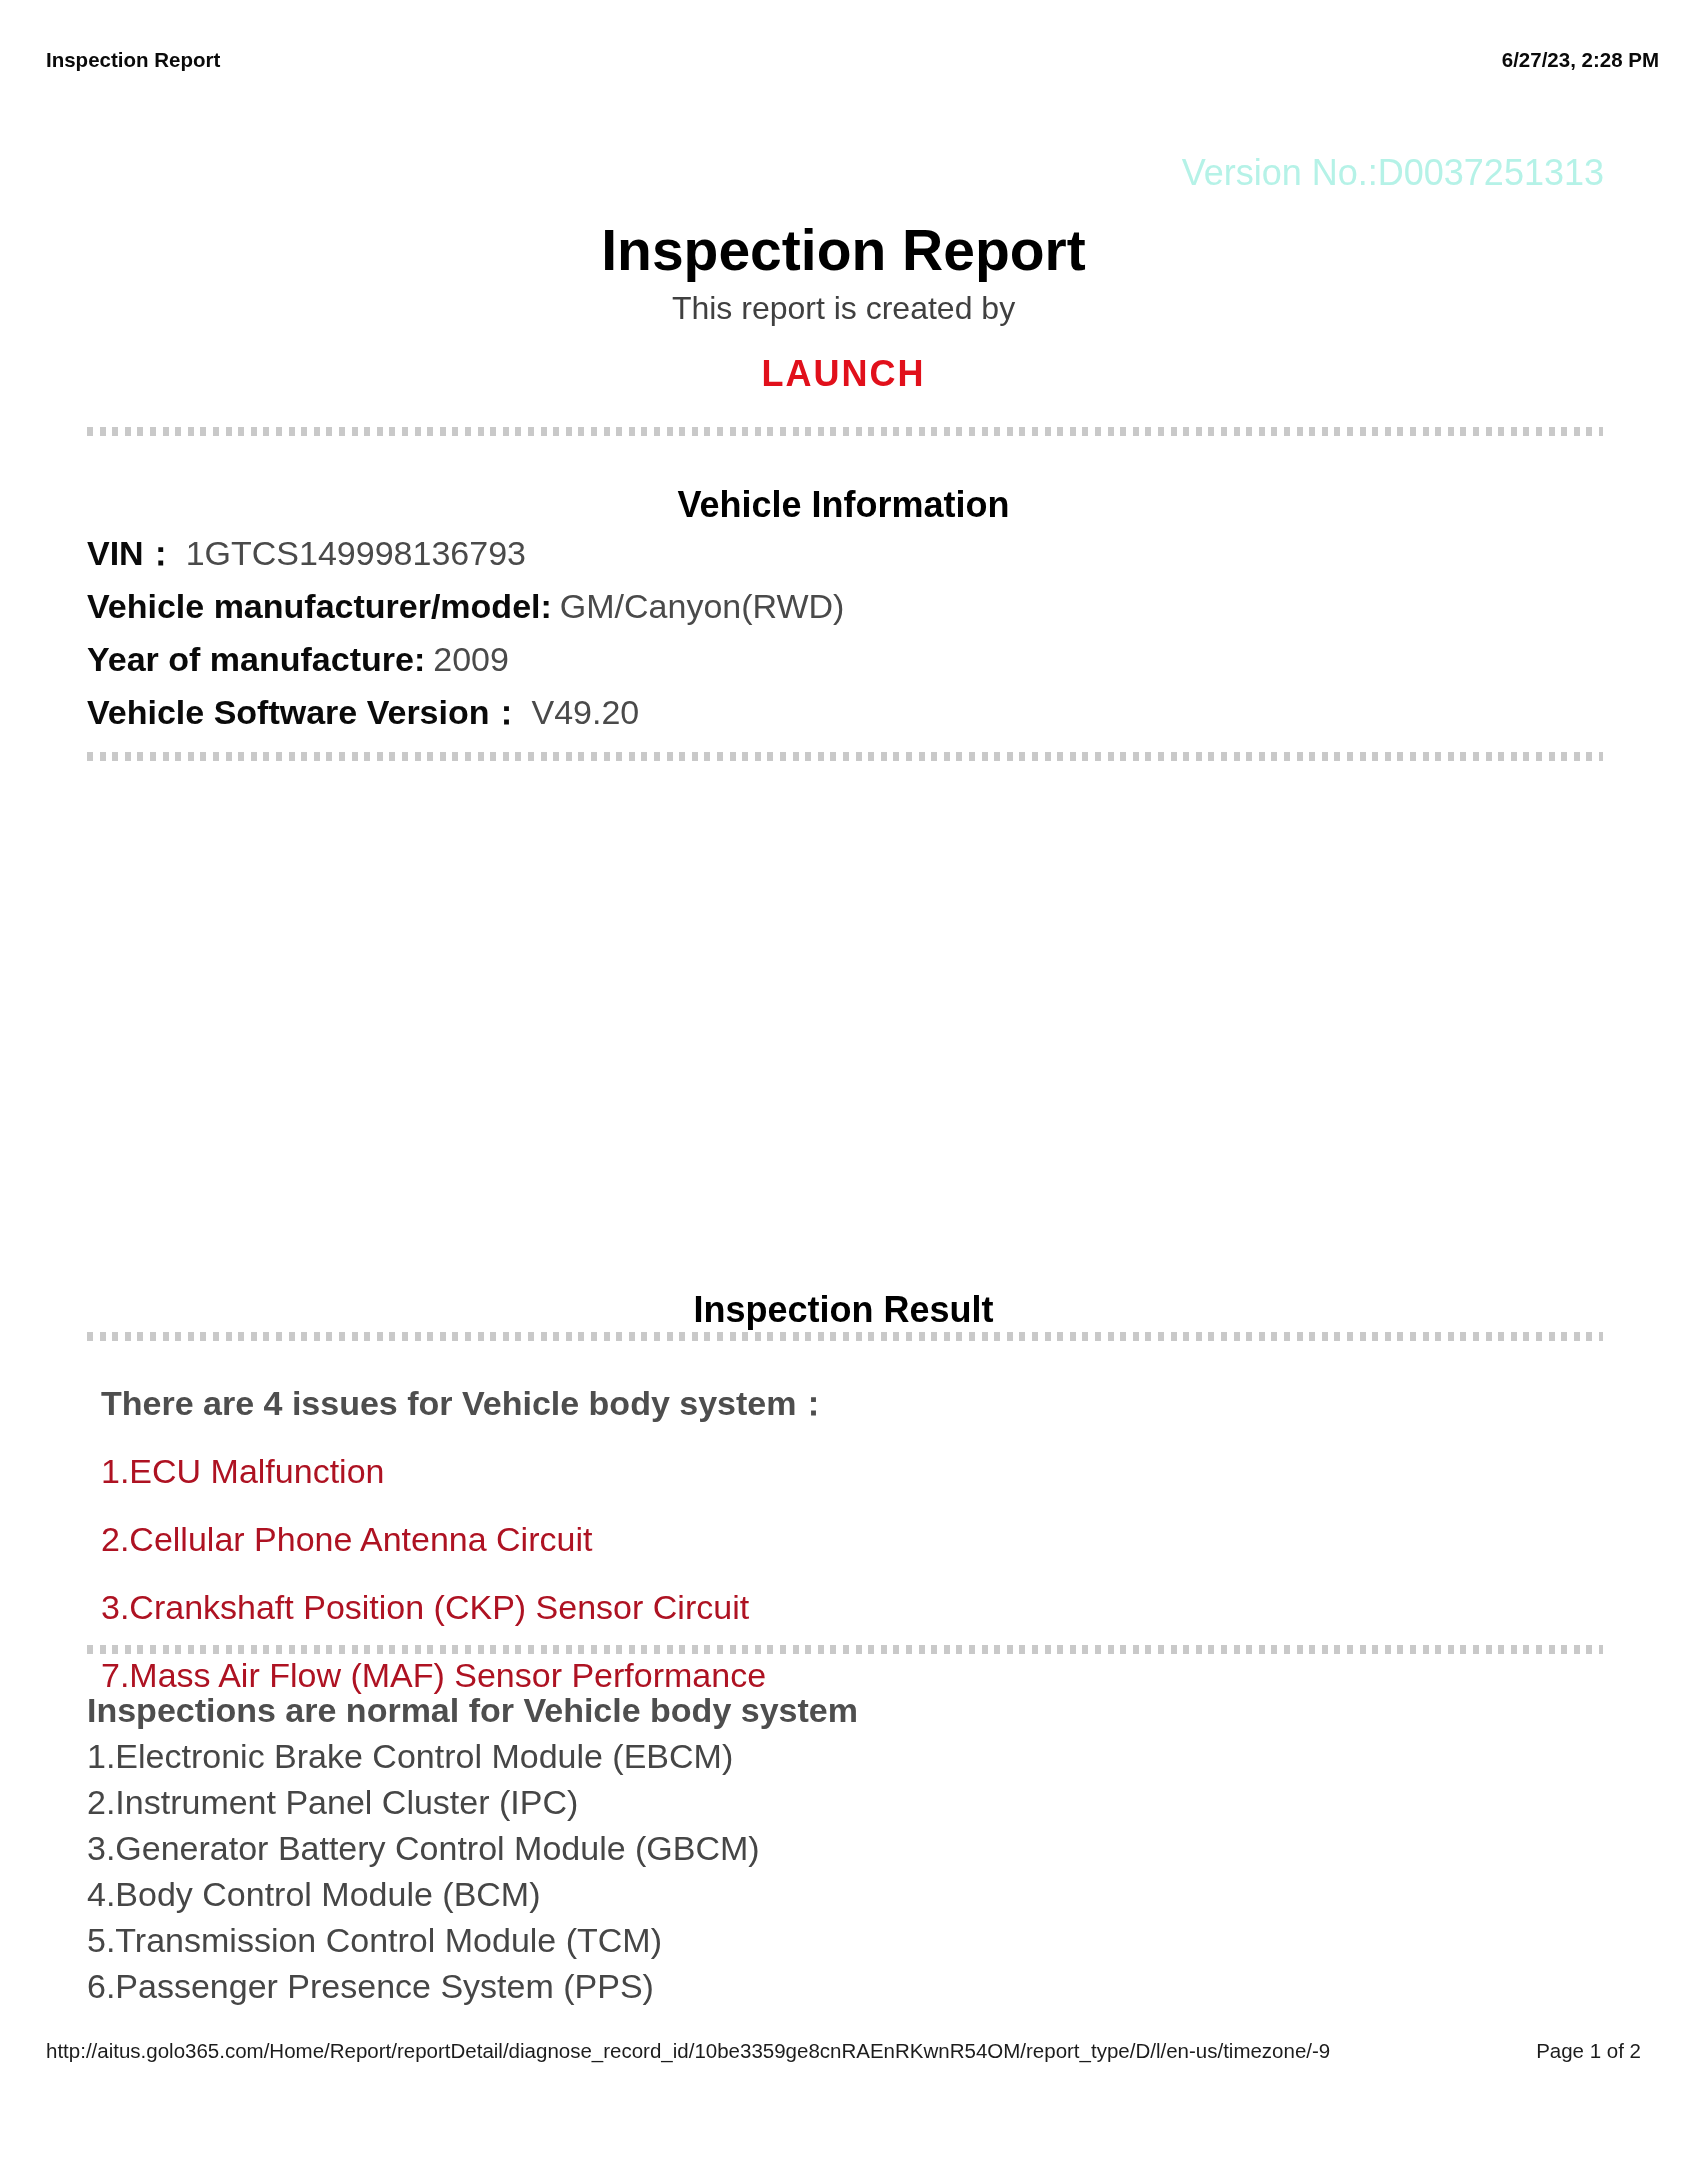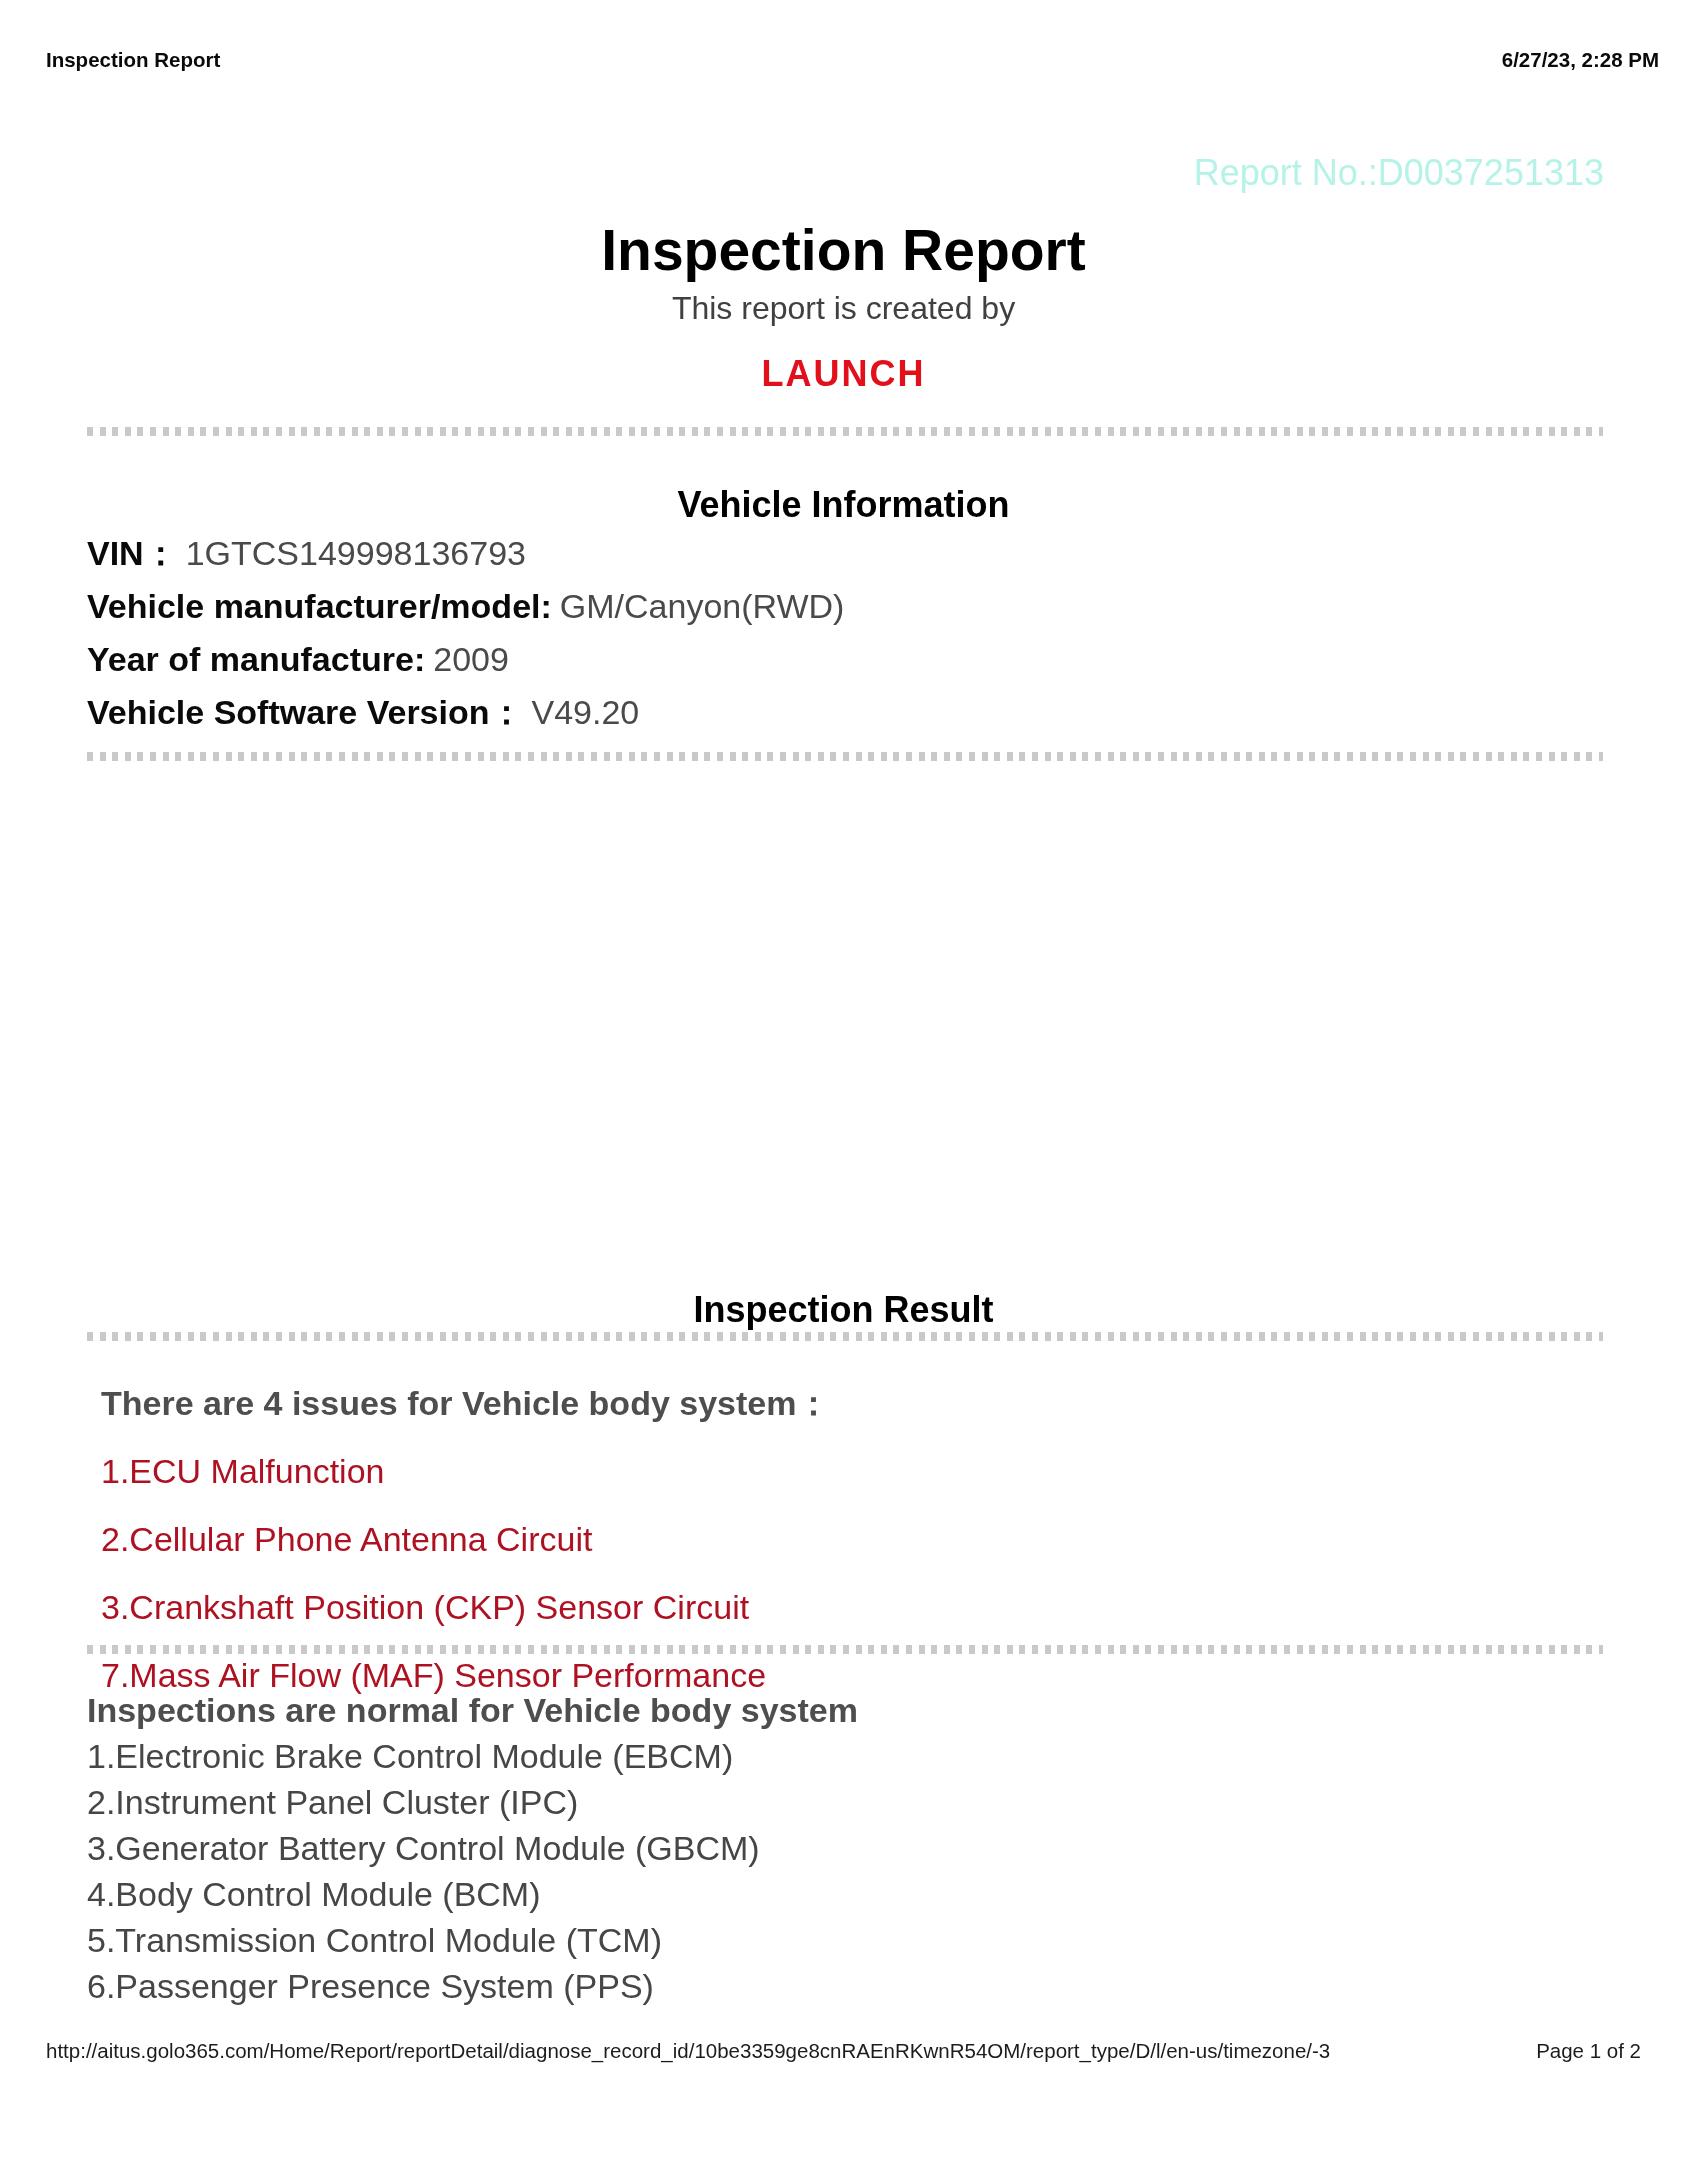--- a/index.html
+++ b/index.html
@@ -54,21 +54,21 @@
 </head>
 <body>
 
 <div class="page">
 
   <div class="print-header">
     <span class="ph-title">Inspection Report</span>
     <span class="ph-date">6/27/23, 2:28 PM</span>
   </div>
 
-  <div class="report-no">Report No.:D0037251313</div>
+  <div class="report-no">Version No.:D0037251313</div>
 
   <h1 class="title">Inspection Report</h1>
   <div class="subtitle">This report is created by</div>
   <div class="brand">LAUNCH</div>
 
   <div class="sep sep1"></div>
 
   <h2 class="section-heading vi-heading">Vehicle Information</h2>
 
   <div class="info-block">
@@ -106,18 +106,18 @@
     <p class="bold-gray">Inspections are normal for Vehicle body system</p>
     <p class="normal-item">1.Electronic Brake Control Module (EBCM)</p>
     <p class="normal-item">2.Instrument Panel Cluster (IPC)</p>
     <p class="normal-item">3.Generator Battery Control Module (GBCM)</p>
     <p class="normal-item">4.Body Control Module (BCM)</p>
     <p class="normal-item">5.Transmission Control Module (TCM)</p>
     <p class="normal-item">6.Passenger Presence System (PPS)</p>
   </div>
 
   <div class="print-footer">
-    <span class="pf-url">http://aitus.golo365.com/Home/Report/reportDetail/diagnose_record_id/10be3359ge8cnRAEnRKwnR54OM/report_type/D/l/en-us/timezone/-3</span>
+    <span class="pf-url">http://aitus.golo365.com/Home/Report/reportDetail/diagnose_record_id/10be3359ge8cnRAEnRKwnR54OM/report_type/D/l/en-us/timezone/-9</span>
     <span class="pf-page">Page 1 of 2</span>
   </div>
 
 </div>
 
 
 </body></html>

